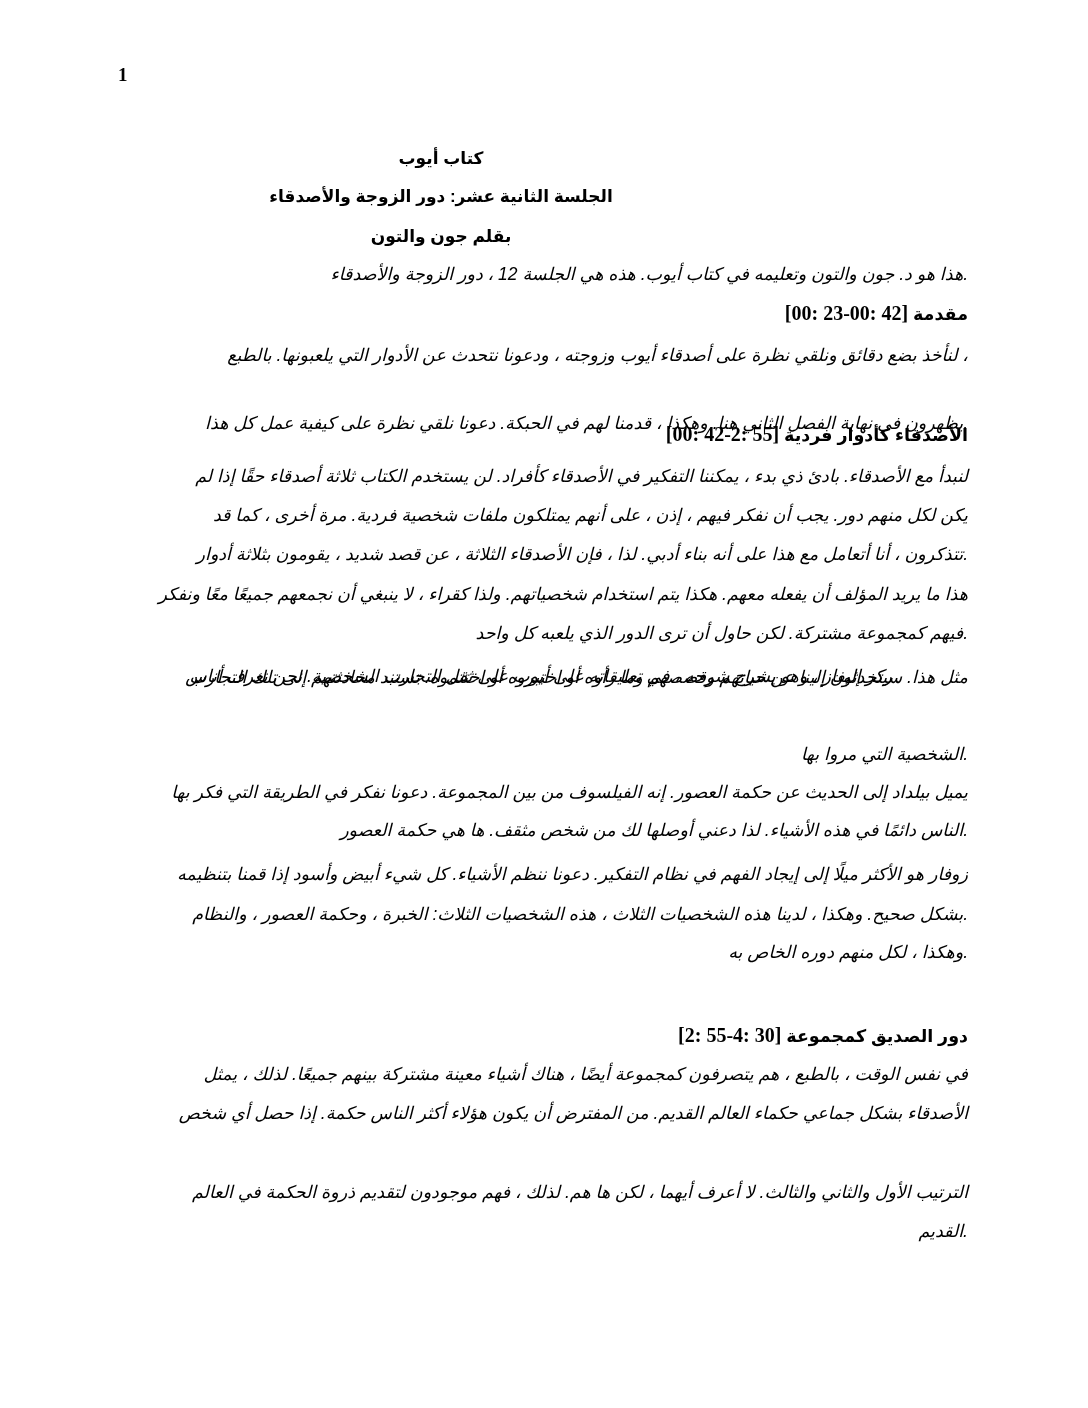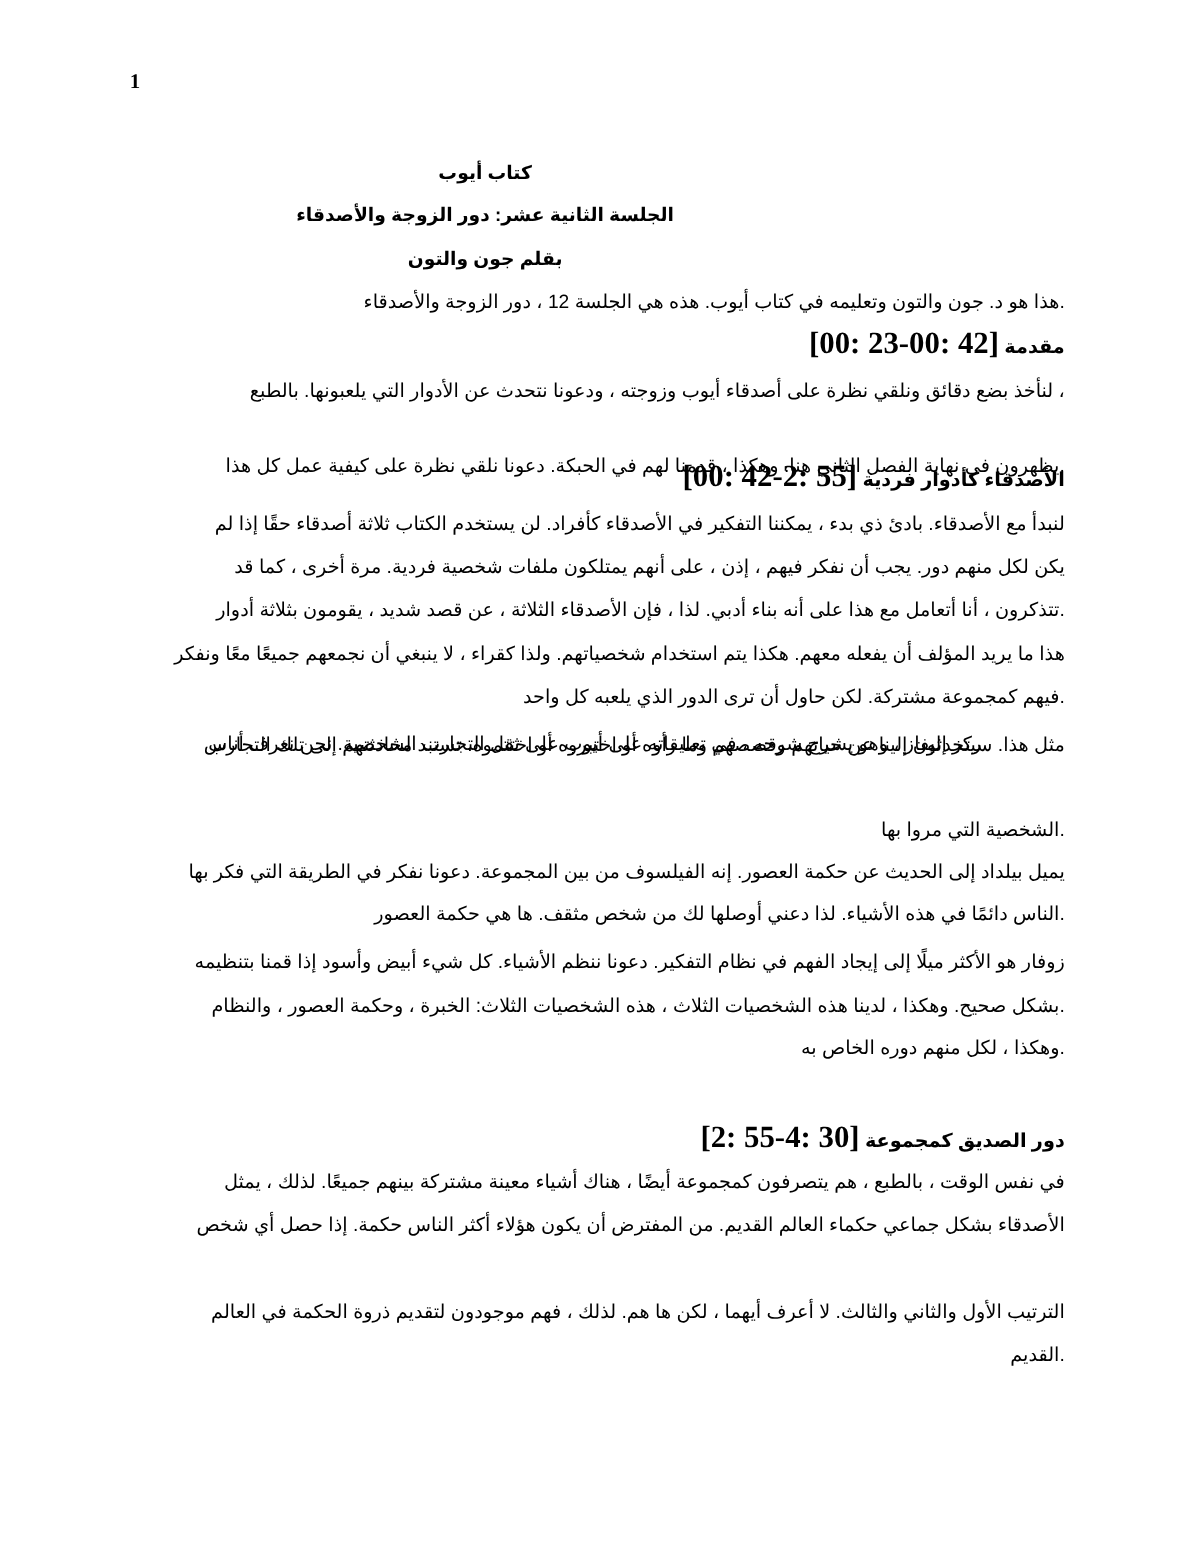--- a/index.html
+++ b/index.html
@@ -41,37 +41,38 @@
       white-space: nowrap;
     }
     .line {
       position: absolute;
       right: 120px;
       direction: rtl;
       text-align: center;
       font-size: 17.5px;
       white-space: nowrap;
       line-height: 24px;
+      font-style: italic;
     }
     .line.indent {
       right: 196px;
     }
     .heading {
       position: absolute;
       right: 120px;
       direction: rtl;
       text-align: right;
       font-weight: bold;
       font-size: 17.5px;
       white-space: nowrap;
       line-height: 24px;
     }
     .heading .ts {
       font-family: "Liberation Serif", "DejaVu Serif", serif;
-      font-size: 28px;
+      font-size: 20px;
       unicode-bidi: embed;
       direction: ltr;
       display: inline-block;
     }
   </style>
 </head>
 <body>
 
 <div class="page">
 

